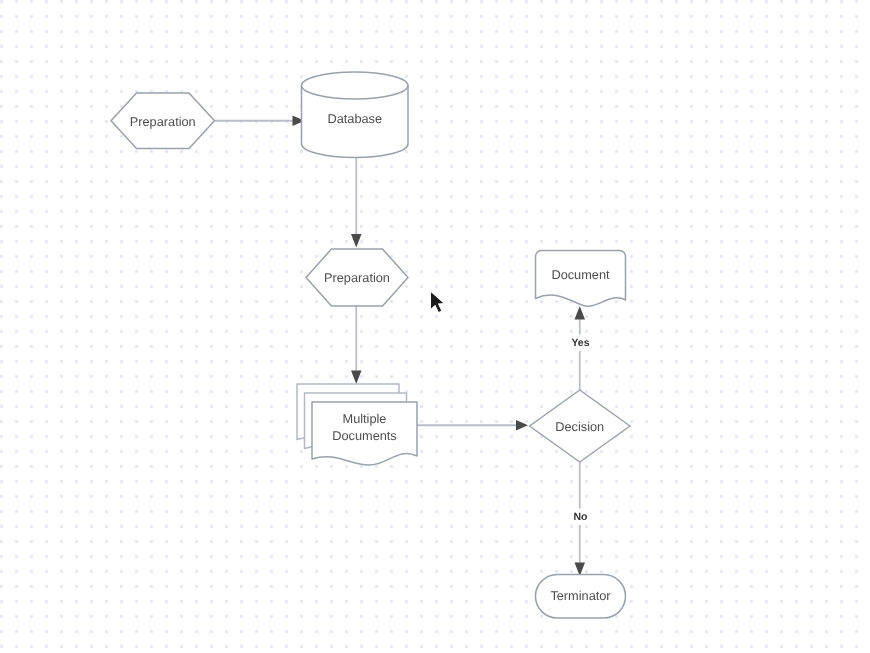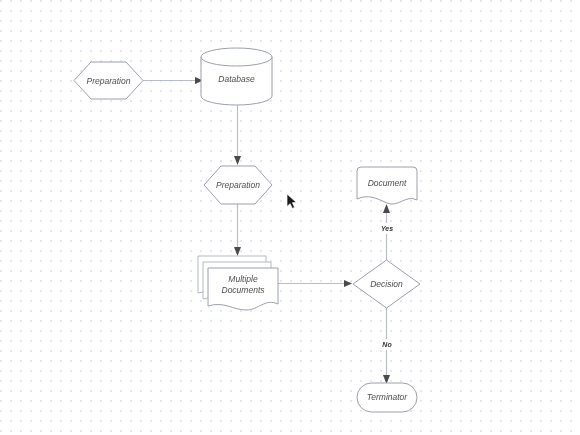--- a/index.html
+++ b/index.html
@@ -13,21 +13,20 @@
   #canvas {
     position: relative;
     width: 580px;
     height: 435px;
     overflow: hidden;
     background-color: #ffffff;
     background-image:
       radial-gradient(circle at 1px 1px, #e6e6f5 0.9px, transparent 1.1px);
     background-size: 10px 10px;
     background-position: 0px 0px;
-    font-style: italic;
   }
   #diagram-svg {
     position: absolute;
     left: 0;
     top: 0;
     width: 580px;
     height: 435px;
   }
   .shape-outline {
     fill: #ffffff;

